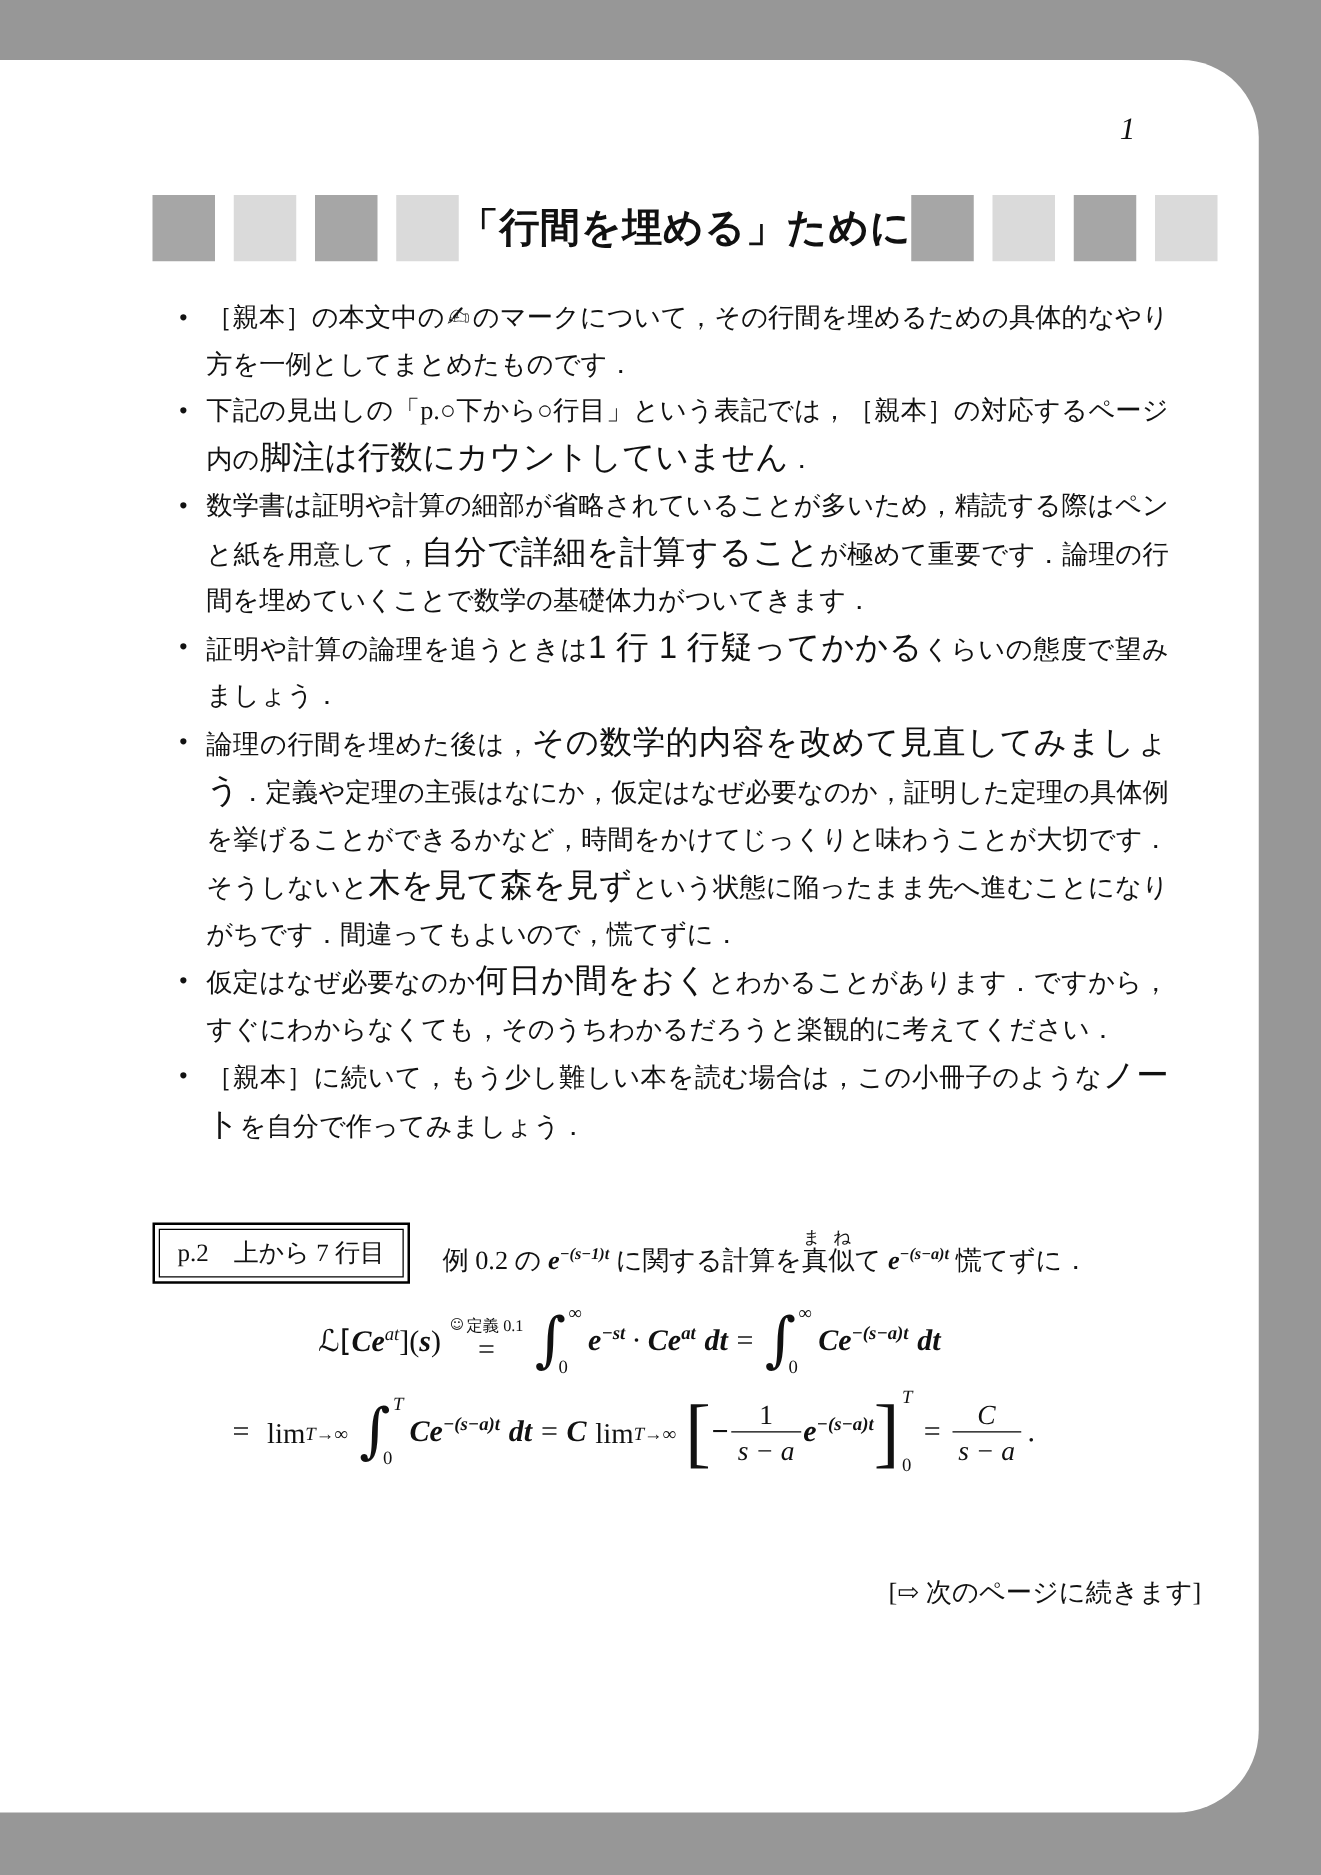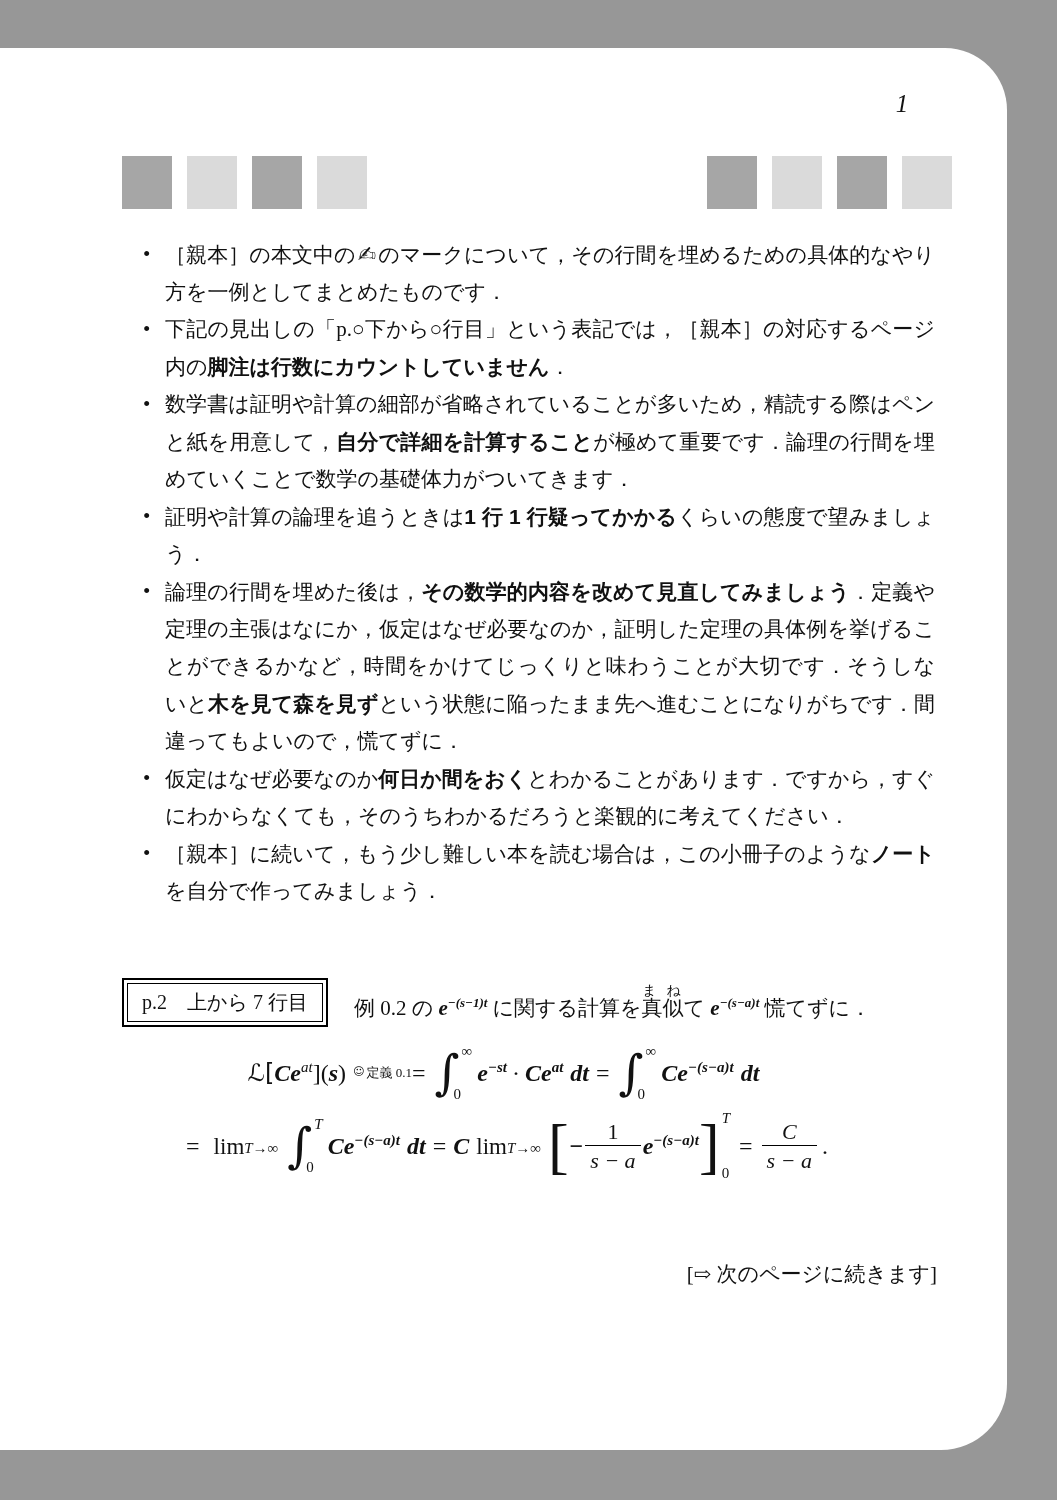--- a/index.html
+++ b/index.html
@@ -34,21 +34,21 @@
     list-style:none;margin:0;padding:0;
   }
   .bullets li{
     position:relative;padding-left:22px;
     font-size:21px;line-height:37px;
     text-align:justify;text-align-last:left;
   }
   .bullets .marker{position:absolute;left:0;top:0;}
   .bseg{
     font-family:"Liberation Sans","DejaVu Sans",sans-serif;
-    font-weight:700;font-size:21px;
+    font-weight:400;font-size:26px;
   }
   .iseg{font-family:"DejaVu Sans",sans-serif;font-size:22px;padding:0 2px;}
   
   .section-heading{
     position:absolute;left:20px;top:860px;width:1007px;text-align:center;
     font-family:"Liberation Sans","DejaVu Sans",sans-serif;
     font-weight:bold;font-size:29px;
   }
   .section-heading .hicon{font-family:"DejaVu Sans",sans-serif;font-weight:400;margin:0 8px;font-size:30px;}
   
@@ -70,21 +70,21 @@
   }
   .m1{top:990px;height:70px;}
   .m2{top:1058px;height:80px;}
   .mi{font-style:italic;font-family:"Liberation Serif","DejaVu Serif",serif;font-weight:bold;}
   .mu{font-style:normal;}
   sup.ms{font-size:15px;font-style:italic;}
   .scriptL{font-family:"DejaVu Sans","DejaVu Serif",serif;font-style:normal;}
   .eqs{margin:0 7px;}
   .cdot{margin:0 5px;}
   .dt{margin-left:7px;}
-  .oeq{display:inline-flex;flex-direction:row;align-items:center;margin:0 7px;line-height:1;}
+  .oeq{display:inline-flex;flex-direction:column;align-items:center;margin:0 7px;line-height:1;}
   .oeq .annot{font-size:13px;white-space:nowrap;margin-bottom:1px;font-style:normal;}
   .oeq .annot .face{font-family:"DejaVu Sans",sans-serif;font-size:11px;vertical-align:2px;margin-right:2px;}
   .oeq .eq{font-size:24px;}
   .int{display:inline-flex;align-items:center;margin:0 5px 0 2px;}
   .int .isym{font-size:48px;line-height:0.95;font-family:"DejaVu Serif",serif;}
   .int .ilims{display:inline-flex;flex-direction:column;justify-content:space-between;height:60px;font-size:15px;margin-left:2px;}
   .int .hi{font-style:italic;align-self:flex-start;}
   .int .hi-inf{font-style:normal;}
   .int .lo{font-style:normal;align-self:flex-start;margin-left:-8px;}
   .lim{display:inline-flex;align-items:center;line-height:1;margin:0 7px;}
@@ -95,36 +95,38 @@
   .frac .den{border-top:1.5px solid #000;padding:2px 5px 0;}
   .bigb{font-size:62px;line-height:1;font-family:"Liberation Serif",serif;font-weight:400;}
   .bb-lims{display:inline-flex;flex-direction:column;justify-content:space-between;height:72px;font-size:15px;margin:0 2px;}
   .bb-lims .hi{font-style:italic;}
   .bb-lims .lo{font-style:normal;}
   .period{margin-left:3px;}
   
   .footer-note{
     position:absolute;left:0;top:1212px;width:937px;text-align:right;
     font-size:21px;
+    padding-left:24px;
   }
 </style>
 </head>
 <body>
 
 <div class="sheet">
 
   <div class="page-number">1</div>
 
   <div class="banner">
     <div class="sq-group">
         <div class="sq" style="background: rgb(166, 166, 166);"></div>
         <div class="sq" style="background: rgb(218, 218, 218);"></div>
         <div class="sq" style="background: rgb(166, 166, 166);"></div>
         <div class="sq" style="background: rgb(218, 218, 218);"></div>
       </div>
+    <div class="title-text">「行間を埋める」ために</div>
     <div class="sq-group">
         <div class="sq" style="background: rgb(166, 166, 166);"></div>
         <div class="sq" style="background: rgb(218, 218, 218);"></div>
         <div class="sq" style="background: rgb(166, 166, 166);"></div>
         <div class="sq" style="background: rgb(218, 218, 218);"></div>
       </div>
   </div>
 
   <ul class="bullets">
       <li><span class="marker">•</span><span>［親本］の本文中の</span><span class="iseg">✍</span><span>のマークについて，その行間を埋めるための具体的なやり方を一例としてまとめたものです．</span></li>

